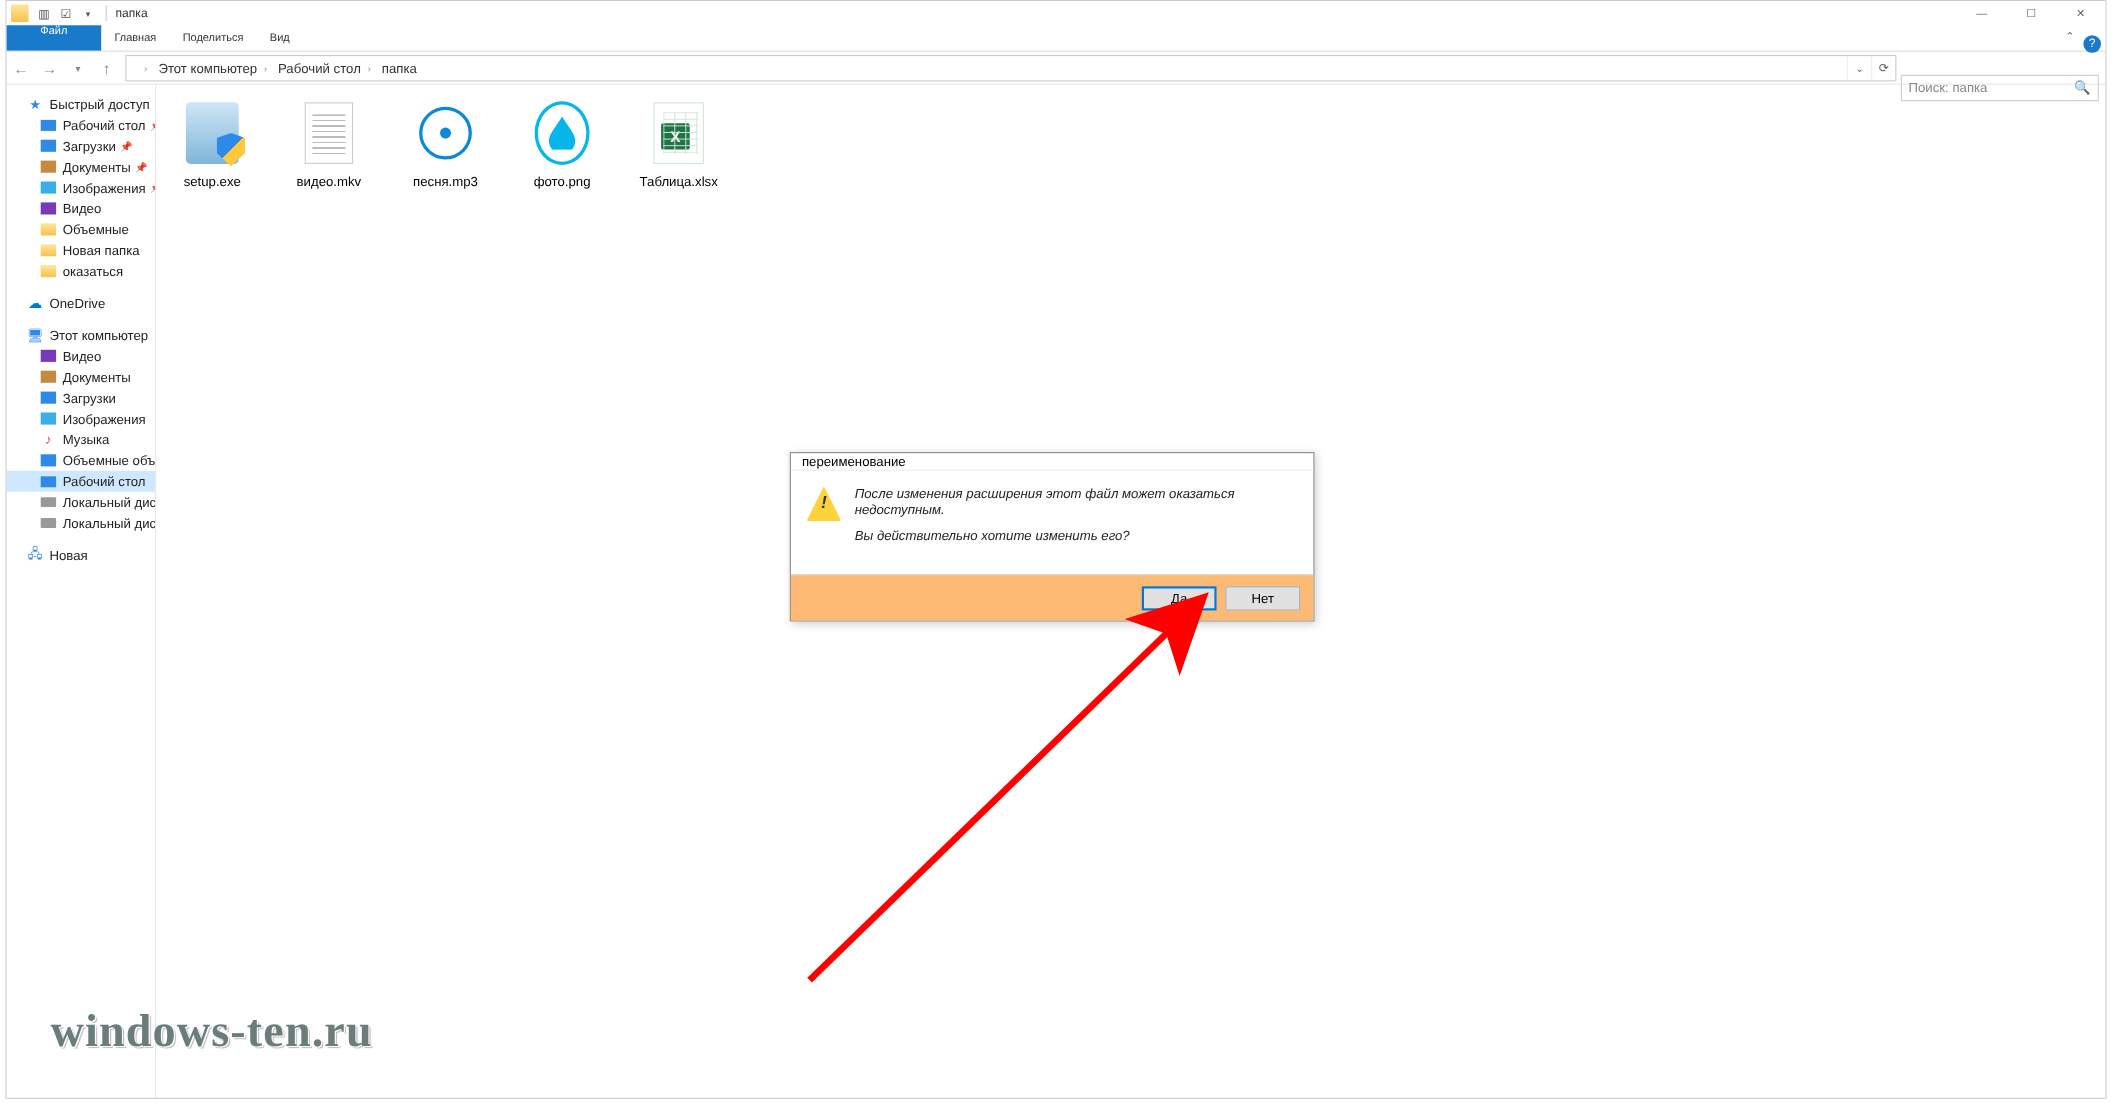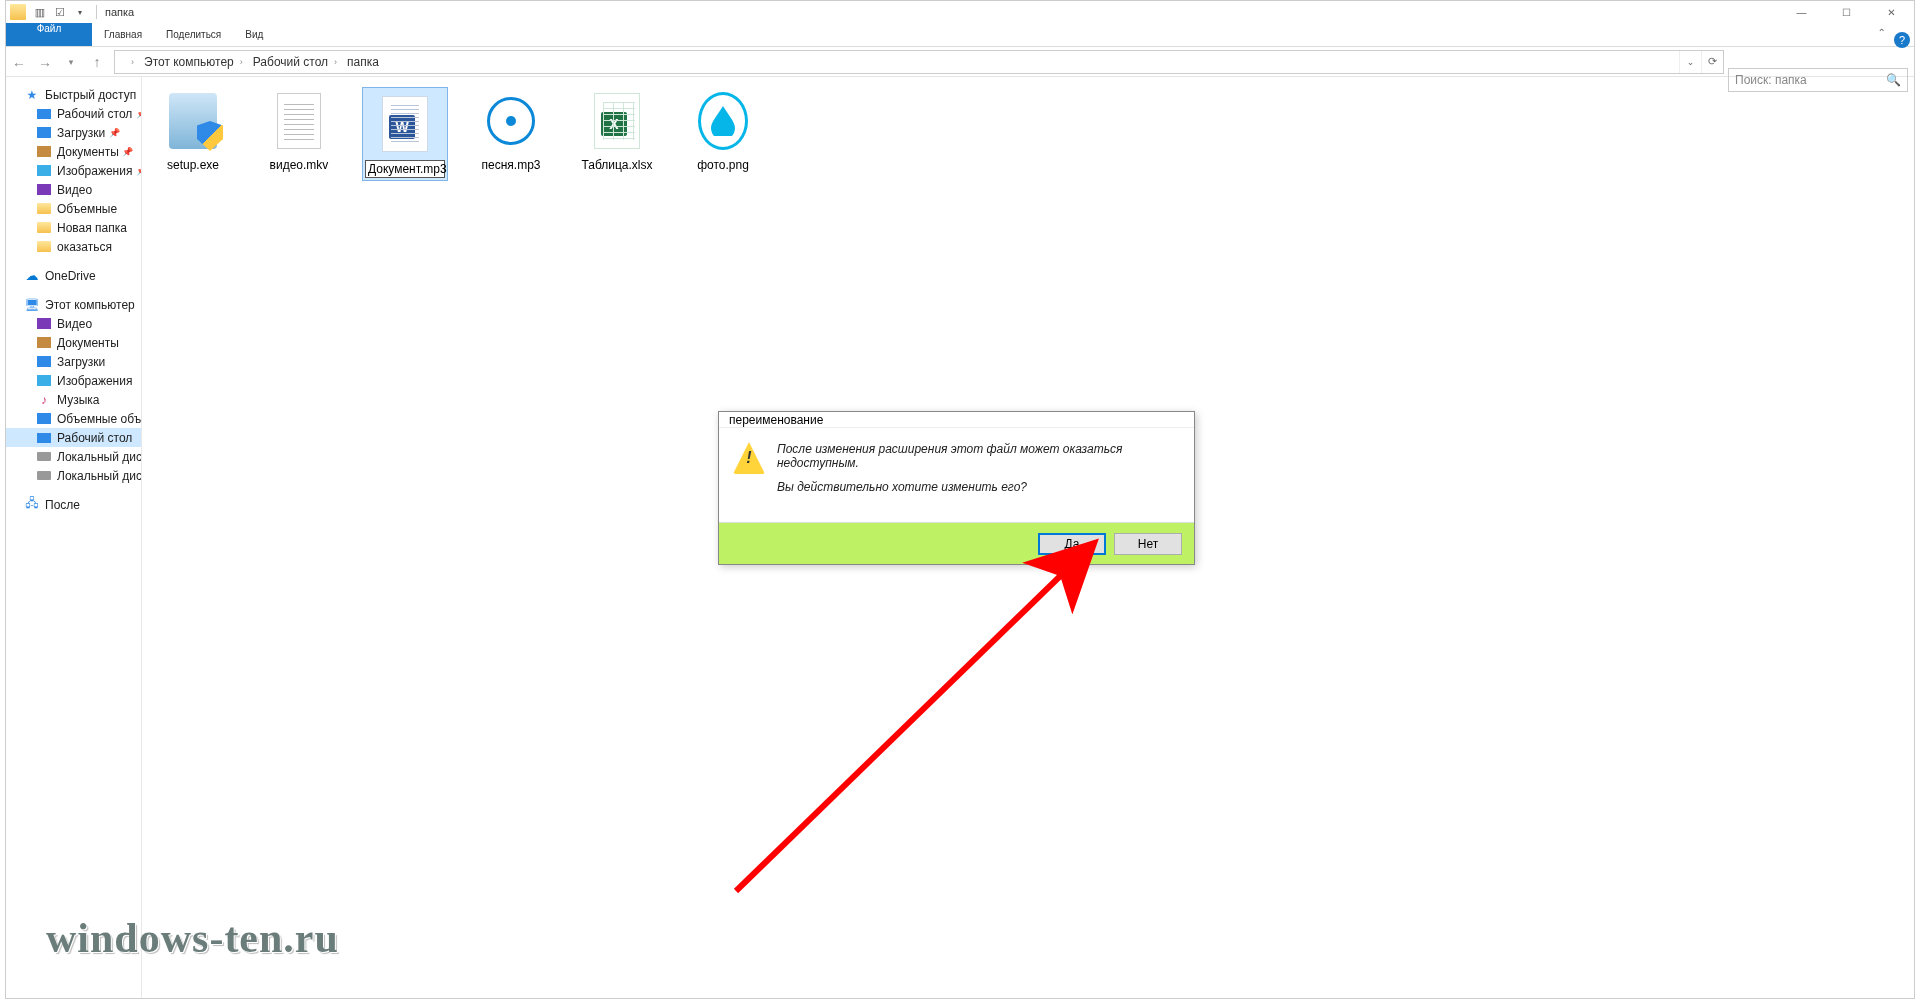--- a/index.html
+++ b/index.html
@@ -96,21 +96,21 @@
 
   
   .dialog { position:absolute; left:712px; top:410px; width:477px; background:#fff; border:1px solid #888; box-shadow:2px 2px 8px rgba(0,0,0,.2); }
   .dialog .dlg-title { height:16px; display:flex; align-items:center; padding:0 10px; font-size:12px; border-bottom:1px solid #eee; }
   .dialog .dlg-body { padding:14px 14px 18px 14px; display:flex;font-style:italic; }
   .dialog .warn-icon { width:32px; height:32px; margin-right:12px; position:relative; flex-shrink:0; }
   .dialog .warn-icon::before { content:""; position:absolute; inset:0; background:#ffd43b; clip-path: polygon(50% 0, 100% 100%, 0 100%); border-radius:3px; }
   .dialog .warn-icon::after { content:"!"; position:absolute; left:0; right:0; top:7px; text-align:center; font-weight:bold; color:#333; font-size:16px; }
   .dialog .msg { font-size:12px; color:#222; }
   .dialog .msg p { margin-bottom:10px; }
-  .dialog .dlg-foot { background:#bef264; border-top:1px solid #ddd; height:42px; display:flex; align-items:center; justify-content:flex-end; padding-right:12px; gap:8px; }
+  .dialog .dlg-foot { background:#fdba74; border-top:1px solid #ddd; height:42px; display:flex; align-items:center; justify-content:flex-end; padding-right:12px; gap:8px; }
   .dlg-btn { min-width:68px; height:22px; border:1px solid #adadad; background:#e1e1e1; font-size:12px; display:flex; align-items:center; justify-content:center; }
   .dlg-btn.primary { border:2px solid #0078d7; }
 
   
   .arrow-svg { position:absolute; left:720px; top:530px; width:420px; height:380px; pointer-events:none; }
 
   
   .watermark { position:absolute; left:40px; bottom:36px; font-family: Georgia, "Times New Roman", serif; font-size:42px; font-weight:bold; color:#6b7d7a; letter-spacing:1px; text-shadow:1px 1px 0 #fff, 2px 2px 1px #bbb; }
 </style>
 </head>
@@ -298,72 +298,62 @@
               <span class="ico">
                 <span class="ico-drive"></span>
               </span>
               <span>Локальный диск (D</span>
             </div>
           </div>
     </div>
     <div class="tree-group">
       <div class="tree-item">
         <span class="ico ico-net">🖧</span>
-        <span>После</span>
+        <span>Новая</span>
       </div>
     </div>
   </div>
 
   <div class="content">
     <div class="files" id="files">
           <div class="file">
             <div class="thumb thumb-installer">
               <div class="box"></div>
               <div class="disc"></div>
               <div class="shield"></div>
             </div>
             <div class="label">setup.exe</div>
           </div>
           <div class="file">
             <div class="thumb">
               <div class="thumb-txt"></div>
             </div>
             <div class="label">видео.mkv</div>
           </div>
-          <div class="file selected">
-            <div class="inner">
-              <div class="thumb">
-                <div class="thumb-word">
-                  <div class="badge">W</div>
-                </div>
-              </div>
-              <div class="label">Документ.mp3</div>
-            </div>
-          </div>
           <div class="file">
             <div class="thumb">
               <div class="thumb-disc"></div>
             </div>
             <div class="label">песня.mp3</div>
+          </div>
+          <div class="file">
+            <div class="thumb">
+              <div class="thumb-drop">
+                <div class="drop"></div>
+              </div>
+            </div>
+            <div class="label">фото.png</div>
           </div>
           <div class="file">
             <div class="thumb">
               <div class="thumb-excel">
                 <div class="badge">X</div>
               </div>
             </div>
             <div class="label">Таблица.xlsx</div>
-          </div>
-          <div class="file">
-            <div class="thumb">
-              <div class="thumb-drop">
-                <div class="drop"></div>
-              </div>
-            </div>
-            <div class="label">фото.png</div>
           </div>
         </div>
   </div>
 </div>
 
 <div class="dialog">
   <div class="dlg-title">переименование</div>
   <div class="dlg-body">
     <div class="warn-icon"></div>
     <div class="msg">

